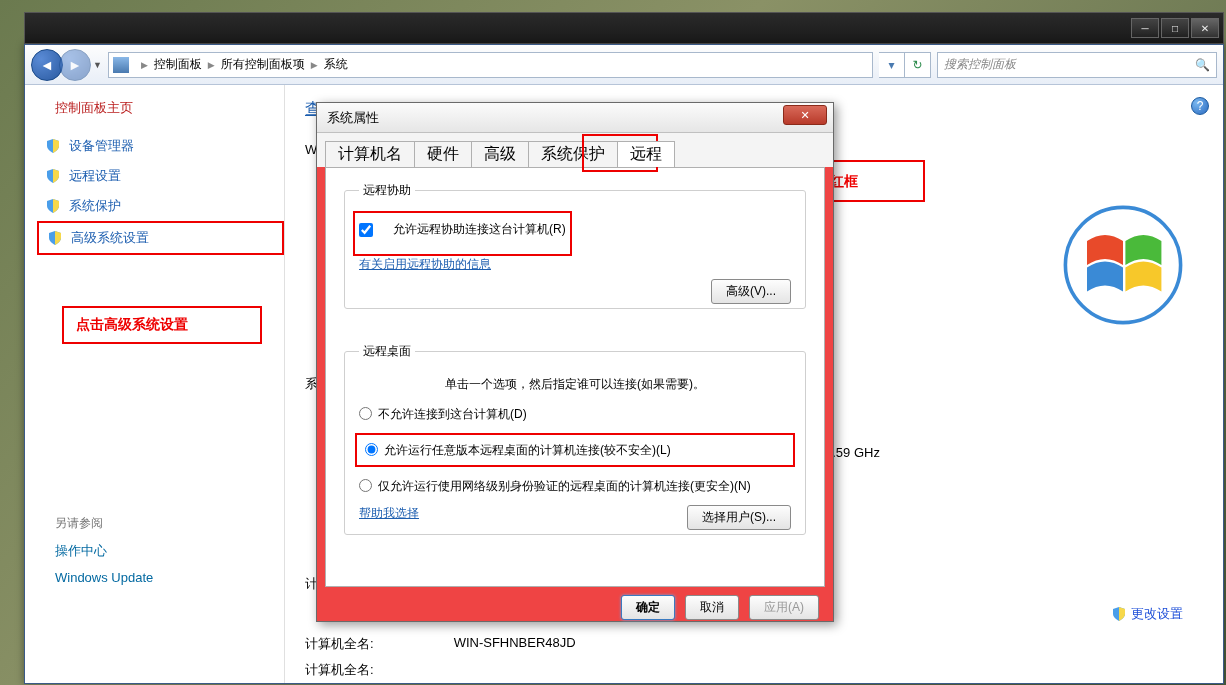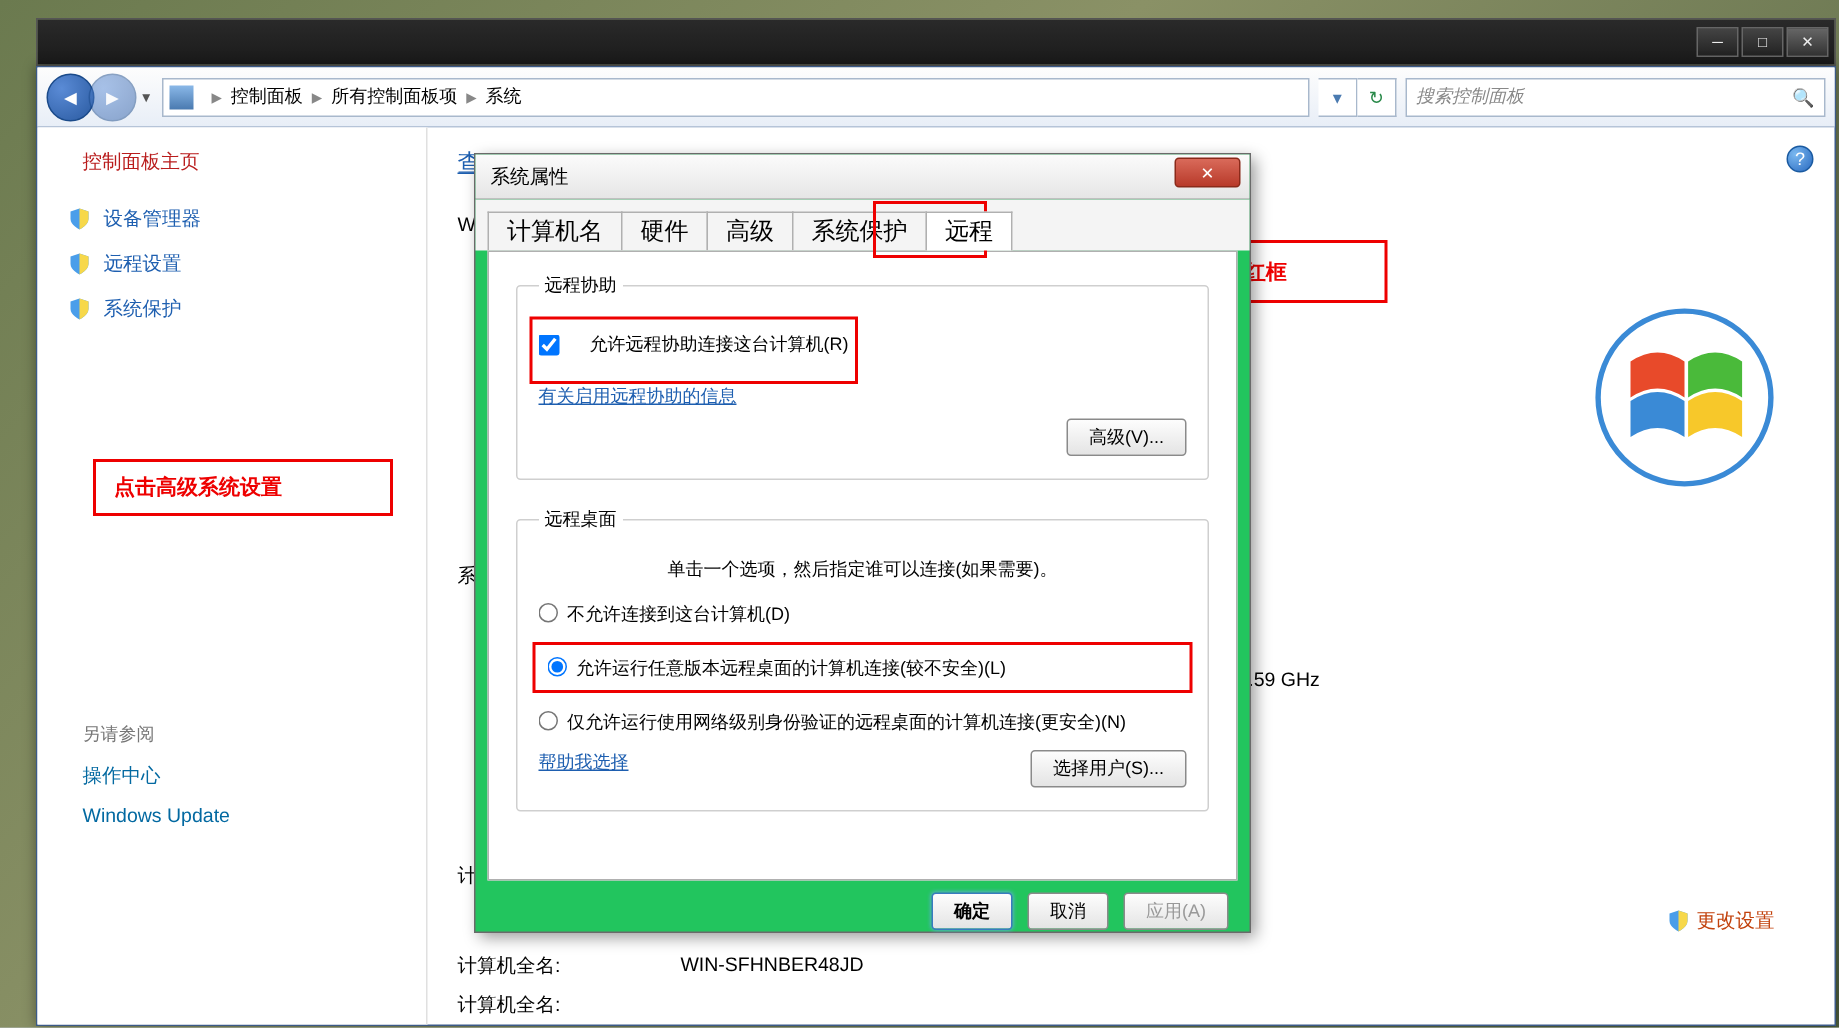--- a/index.html
+++ b/index.html
@@ -43,40 +43,40 @@
 
 .side-lower { margin-top: 260px; padding-left: 18px; }
 .side-lower .sub { color: #777; font-size: 12px; margin-bottom: 10px; }
 .side-lower .lnk { color: #0369a1; font-size: 13px; margin-bottom: 10px; }
 
 .main { flex: 1; position: relative; padding: 14px 20px; font-size: 13px; }
 .main .frag1 { color: #1e5fb0; font-size: 16px; text-decoration: underline; }
 .main .frag2 { margin-top: 22px; }
 .main .cpu { position: absolute; left: 540px; top: 360px; }
 .main .winlogo { position: absolute; right: 40px; top: 120px; width: 120px; height: 120px; }
-.main .change-link { position: absolute; right: 40px; top: 520px; color: #c2410c; display: flex; align-items: center; gap: 4px; }
+.main .change-link { position: absolute; right: 40px; top: 520px; color: #1d4ed8; display: flex; align-items: center; gap: 4px; }
 .main .compname-row { position: absolute; left: 20px; top: 550px; display: flex; gap: 80px; }
 .main .compdesc-row { position: absolute; left: 20px; top: 576px; }
 
 
 .annot { position: absolute; border: 2px solid #e00; color: #e00; font-size: 14px; font-weight: bold; padding: 8px 12px; background: #fff; }
 .annot1 { left: 62px; top: 306px; width: 200px; }
 .annot2 { left: 700px; top: 160px; width: 225px; line-height: 1.6; }
 
 
-.dialog { position: absolute; left: 316px; top: 102px; width: 518px; height: 520px; background: #22c55e; border: 1px solid #6a6a6a; box-shadow: 3px 3px 10px rgba(0,0,0,.4); }
+.dialog { position: absolute; left: 316px; top: 102px; width: 518px; height: 520px; background: #ef4444; border: 1px solid #6a6a6a; box-shadow: 3px 3px 10px rgba(0,0,0,.4); }
 .dlg-title { height: 30px; background: linear-gradient(#fbfbfb,#e6e6e6); display: flex; align-items: center; padding: 0 10px; font-size: 13px; position: relative; border-bottom: 1px solid #c0c0c0; }
 .dlg-close { position: absolute; right: 6px; top: 2px; width: 44px; height: 20px; background: linear-gradient(#d96a5a,#b83a2a); border: 1px solid #8a2a1a; border-radius: 3px; color: #fff; display: flex; align-items: center; justify-content: center; font-size: 11px; }
 .dlg-tabs { display: flex; padding: 8px 8px 0 8px; background: #f4f4f4; }
 .dlg-tab { padding: 2px 12px; font-size: 16px; border: 1px solid #b0b0b0; border-bottom: none; background: #f4f4f4; margin-right: -1px; cursor: pointer; position: relative; }
 .dlg-tab.active { background: #fff; z-index: 2; }
 .dlg-tab-redbox { position: absolute; border: 2px solid #e00; left: 582px; top: 134px; width: 76px; height: 38px; pointer-events: none; }
 .dlg-content { background: #fff; margin: 0 8px 8px 8px; border: 1px solid #b0b0b0; padding: 14px 18px; height: 420px; font-size: 12px; position: relative; }
 
-fieldset.grp { border: 1px solid #cfcfcf; border-radius: 3px; padding: 12px 14px 15px 14px; margin-bottom: 18px; }
+fieldset.grp { border: 1px solid #cfcfcf; border-radius: 3px; padding: 12px 14px 4px 14px; margin-bottom: 34px; }
 fieldset.grp legend { padding: 0 4px; font-size: 12px; }
 .chkrow { display: flex; align-items: center; gap: 20px; margin: 6px 0 14px 0; }
 .chkrow input { width: 14px; height: 14px; }
 .link { color: #1e5fb0; text-decoration: underline; cursor: pointer; text-align: center; }
 .btn { padding: 3px 14px; font-size: 12px; border: 1px solid #8a8a8a; border-radius: 3px; background: linear-gradient(#fdfdfd,#e4e4e4); cursor: pointer; }
 .btn:disabled { color: #999; }
 .btn-row-right { display: flex; justify-content: flex-end; margin-top: 6px; }
 .desc { margin: 4px 0 12px 0; text-align: center; }
 .radio-row { display: flex; align-items: flex-start; gap: 6px; margin: 10px 0; line-height: 1.5; }
 .radio-row input { margin-top: 2px; }
@@ -147,20 +147,27 @@
             </svg></span>
         <span>远程设置</span>
       </div>
       <div class="side-item">
         <span class="shield"><svg viewBox="0 0 16 16">
               <path d="M8 1 L14 3 V8 C14 12 8 15 8 15 C8 15 2 12 2 8 V3 Z" fill="#4a9eea"></path>
               <path d="M8 1 L14 3 V8 C14 12 8 15 8 15 V1 Z" fill="#f7d84a"></path>
             </svg></span>
         <span>系统保护</span>
       </div>
+      <div class="side-item side-redbox">
+        <span class="shield"><svg viewBox="0 0 16 16">
+              <path d="M8 1 L14 3 V8 C14 12 8 15 8 15 C8 15 2 12 2 8 V3 Z" fill="#4a9eea"></path>
+              <path d="M8 1 L14 3 V8 C14 12 8 15 8 15 V1 Z" fill="#f7d84a"></path>
+            </svg></span>
+        <span>高级系统设置</span>
+      </div>
 
       <div class="side-lower">
         <div class="sub">另请参阅</div>
         <div class="lnk">操作中心</div>
         <div class="lnk">Windows Update</div>
       </div>
     </div>
 
     <div class="main">
       <span class="frag1">查</span>

